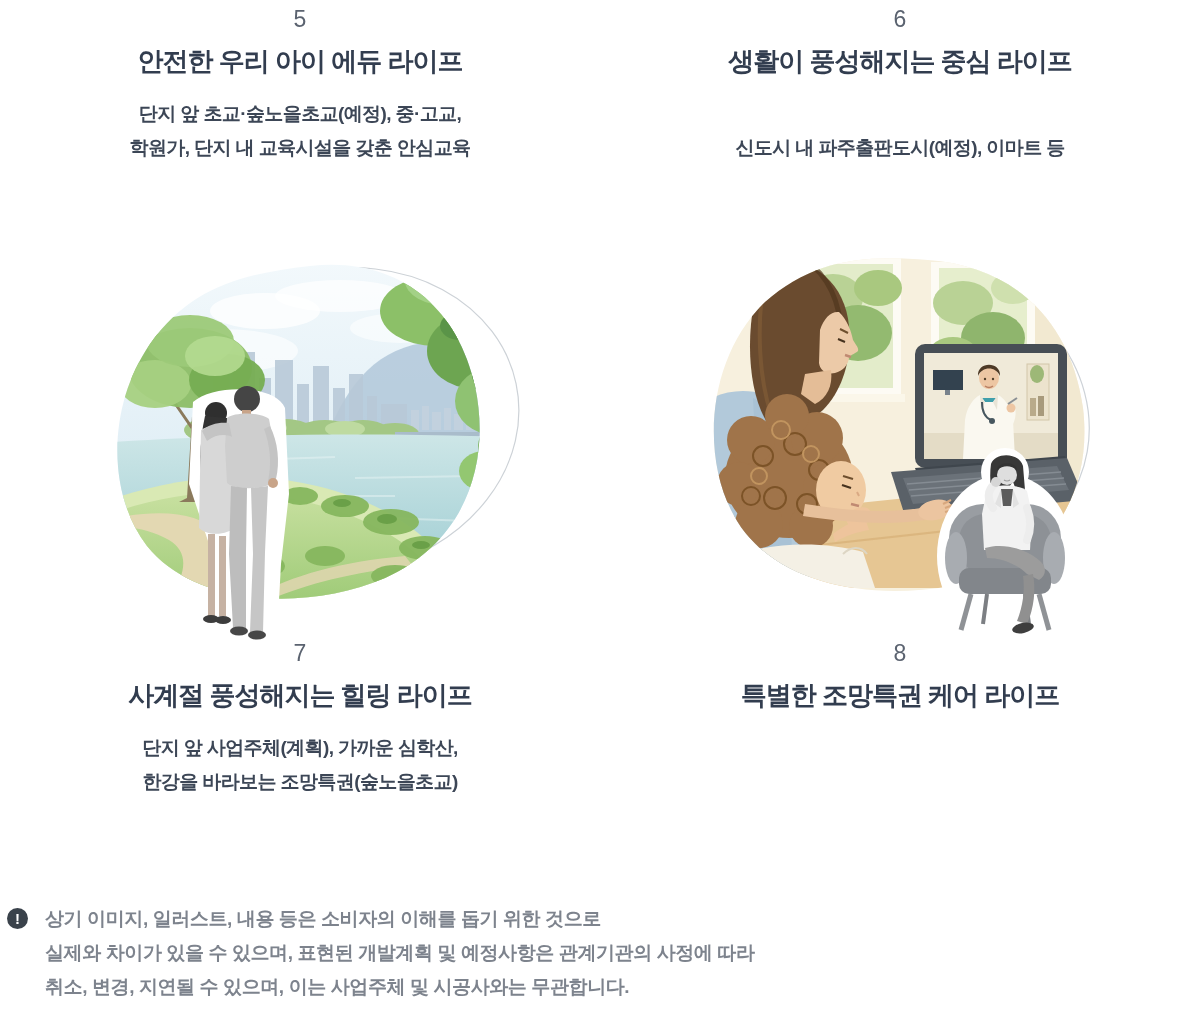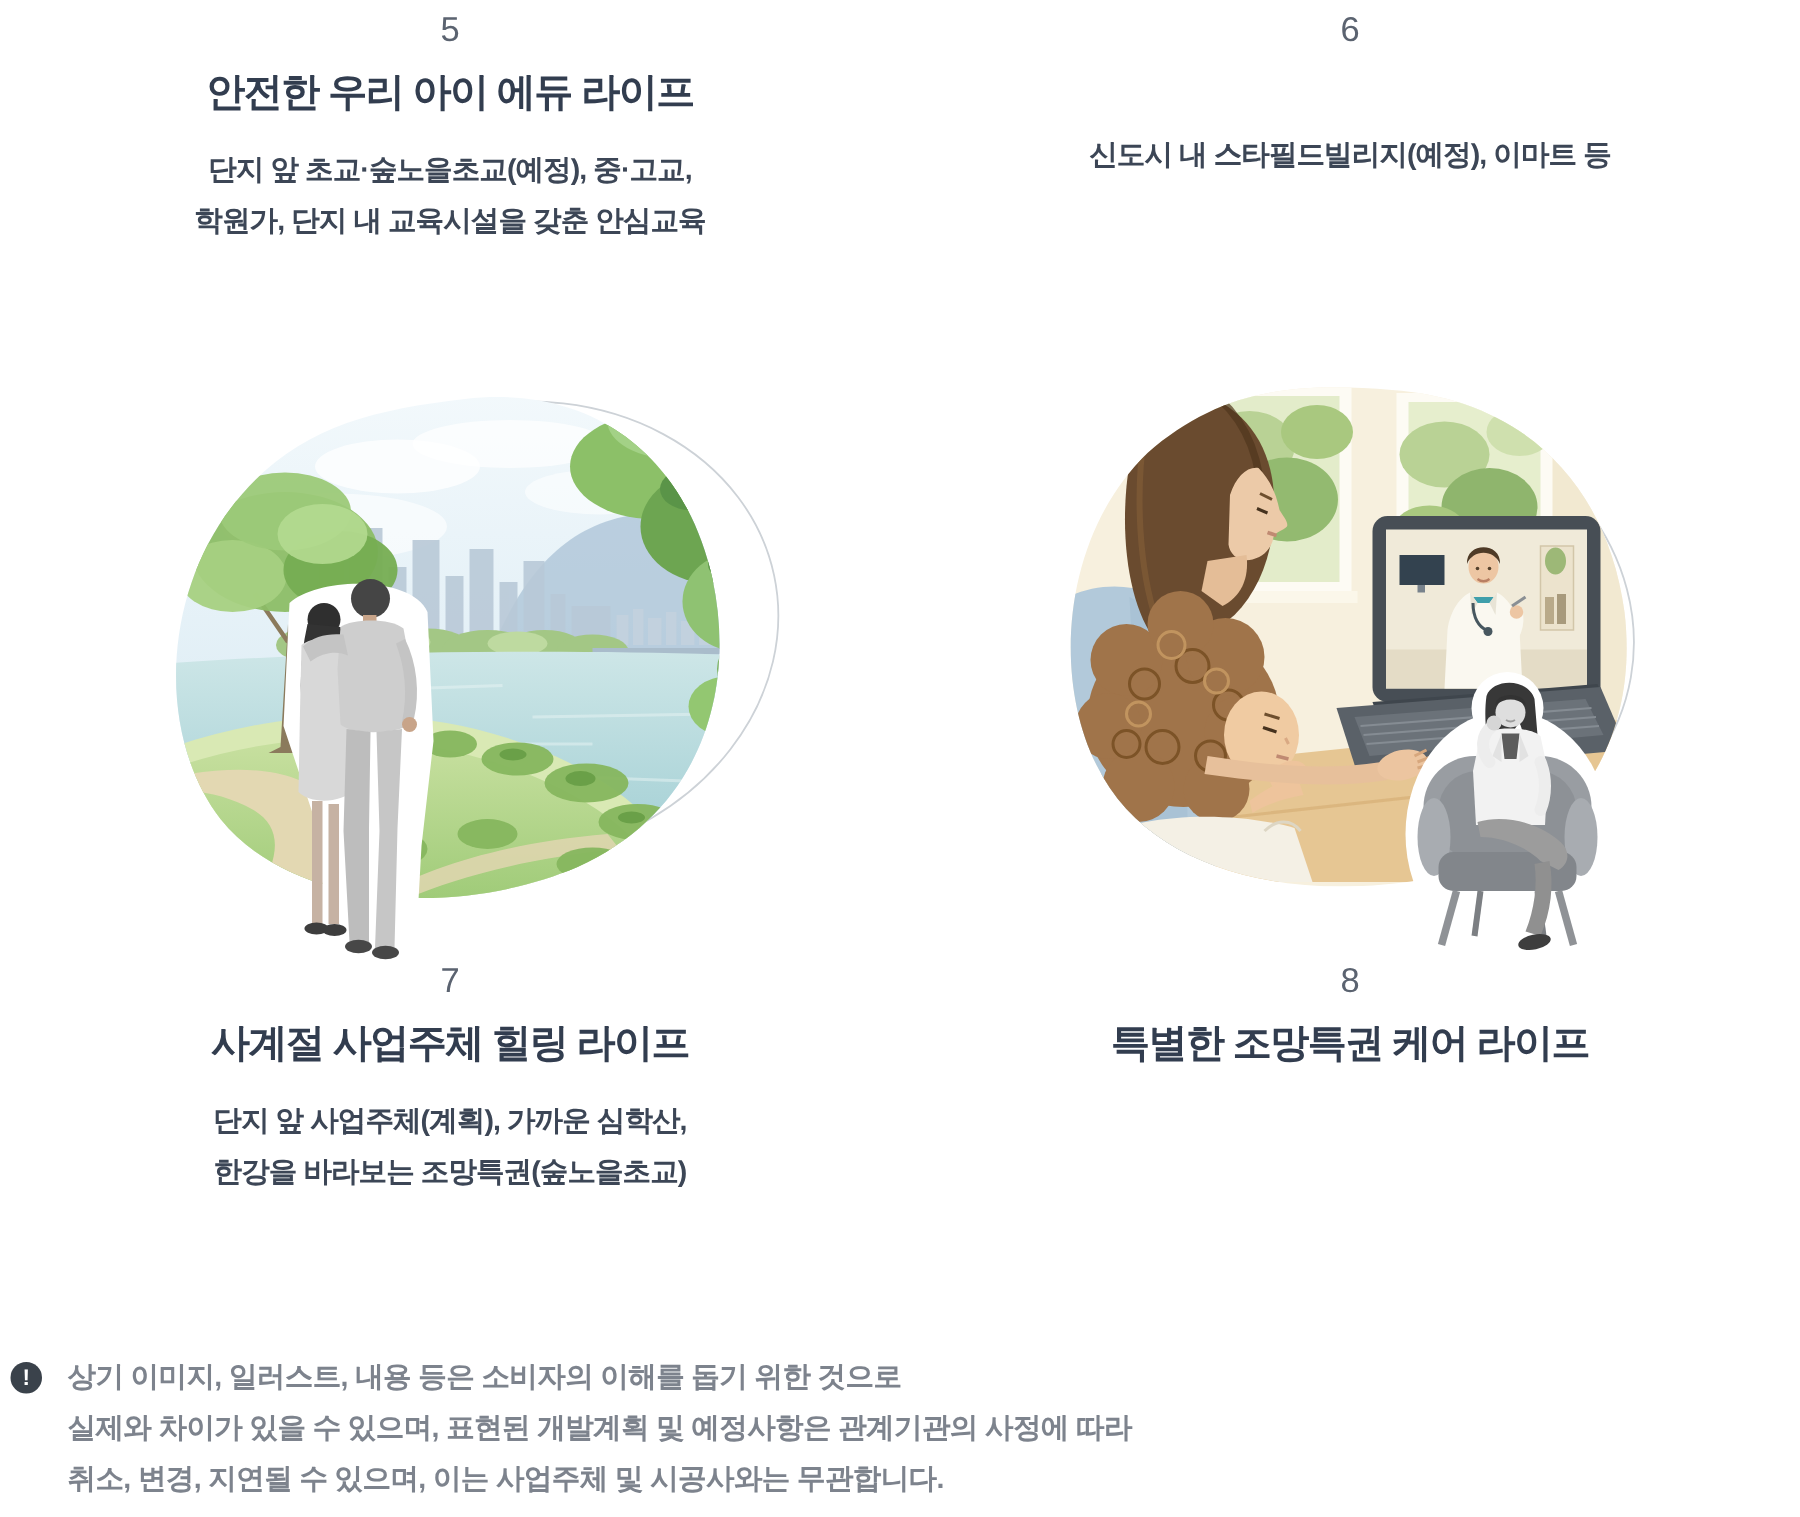--- a/index.html
+++ b/index.html
@@ -27,21 +27,22 @@
 <div class="page">
 
   <section class="feature f0">
     <div class="num">5</div>
     <h2 class="title">안전한 우리 아이 에듀 라이프</h2>
     <p class="desc"><span>단지 앞 초교·숲노을초교(예정), 중·고교,</span><br><span>학원가, 단지 내 교육시설을 갖춘 안심교육</span></p>
   </section>
 
   <section class="feature f1">
     <div class="num">6</div>
-    <p class="desc"><br><span>신도시 내 스타필드빌리지(예정), 이마트 등</span></p>
+    <h2 class="title">생활이 풍성해지는 중심 라이프</h2>
+    <p class="desc"><br><span>신도시 내 파주출판도시(예정), 이마트 등</span></p>
   </section>
 
   <figure class="illus illus-left">
     <svg width="450" height="392" viewBox="0 0 450 392">
       <defs>
         <linearGradient id="skyL" x1="0" y1="0" x2="0" y2="1">
           <stop offset="0" stop-color="#f3f9fc"></stop>
             <stop offset="1" stop-color="#d0e5f0"></stop>
         </linearGradient>
         <linearGradient id="riverL" x1="0" y1="0" x2="0" y2="1">
@@ -305,21 +306,21 @@
         <path d="M84,52 C88,62 88,74 84,84" stroke="#ededed" stroke-width="8" fill="none" stroke-linecap="round"></path>
         <path d="M42,92 C62,86 86,94 98,106 C104,112 103,120 96,124 L84,118 C74,108 58,102 44,102 Z" fill="#9c9c9c"></path>
         <path d="M90,118 C93,134 91,152 84,168 L74,165 C80,150 82,134 80,120 Z" fill="#909090"></path>
         <ellipse cx="80" cy="172" rx="11" ry="5" fill="#3e3e3e" transform="rotate(-12 80 172)"></ellipse>
       </g>
     </svg>
   </figure>
 
   <section class="feature f2">
     <div class="num">7</div>
-    <h2 class="title">사계절 사업주체 힐링 라이프</h2>
+    <h2 class="title">사계절 풍성해지는 힐링 라이프</h2>
     <p class="desc"><span>단지 앞 사업주체(계획), 가까운 심학산,</span><br><span>한강을 바라보는 조망특권(숲노을초교)</span></p>
   </section>
 
   <section class="feature f3">
     <div class="num">8</div>
     <h2 class="title">특별한 조망특권 케어 라이프</h2>
   </section>
 
   <div class="disclaimer">
     <span class="d-icon">!</span>

